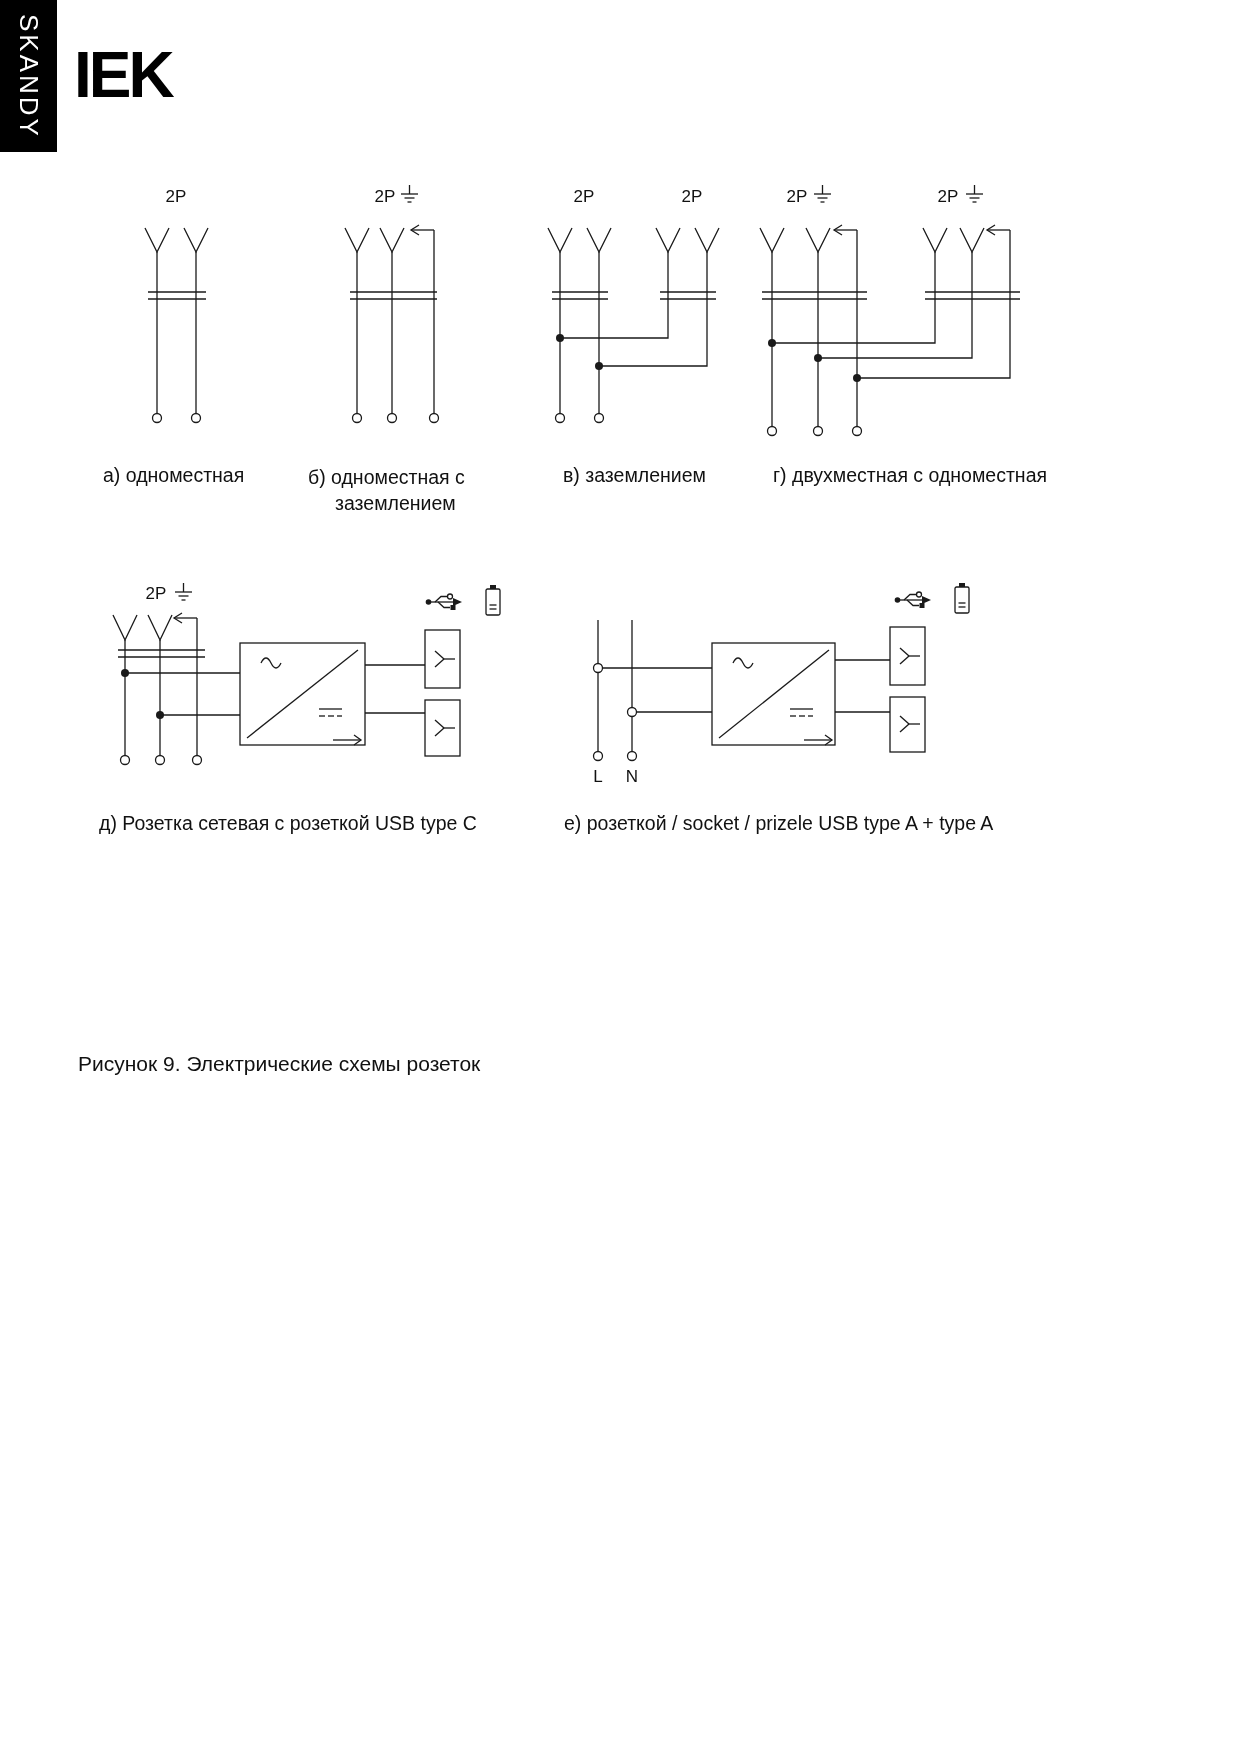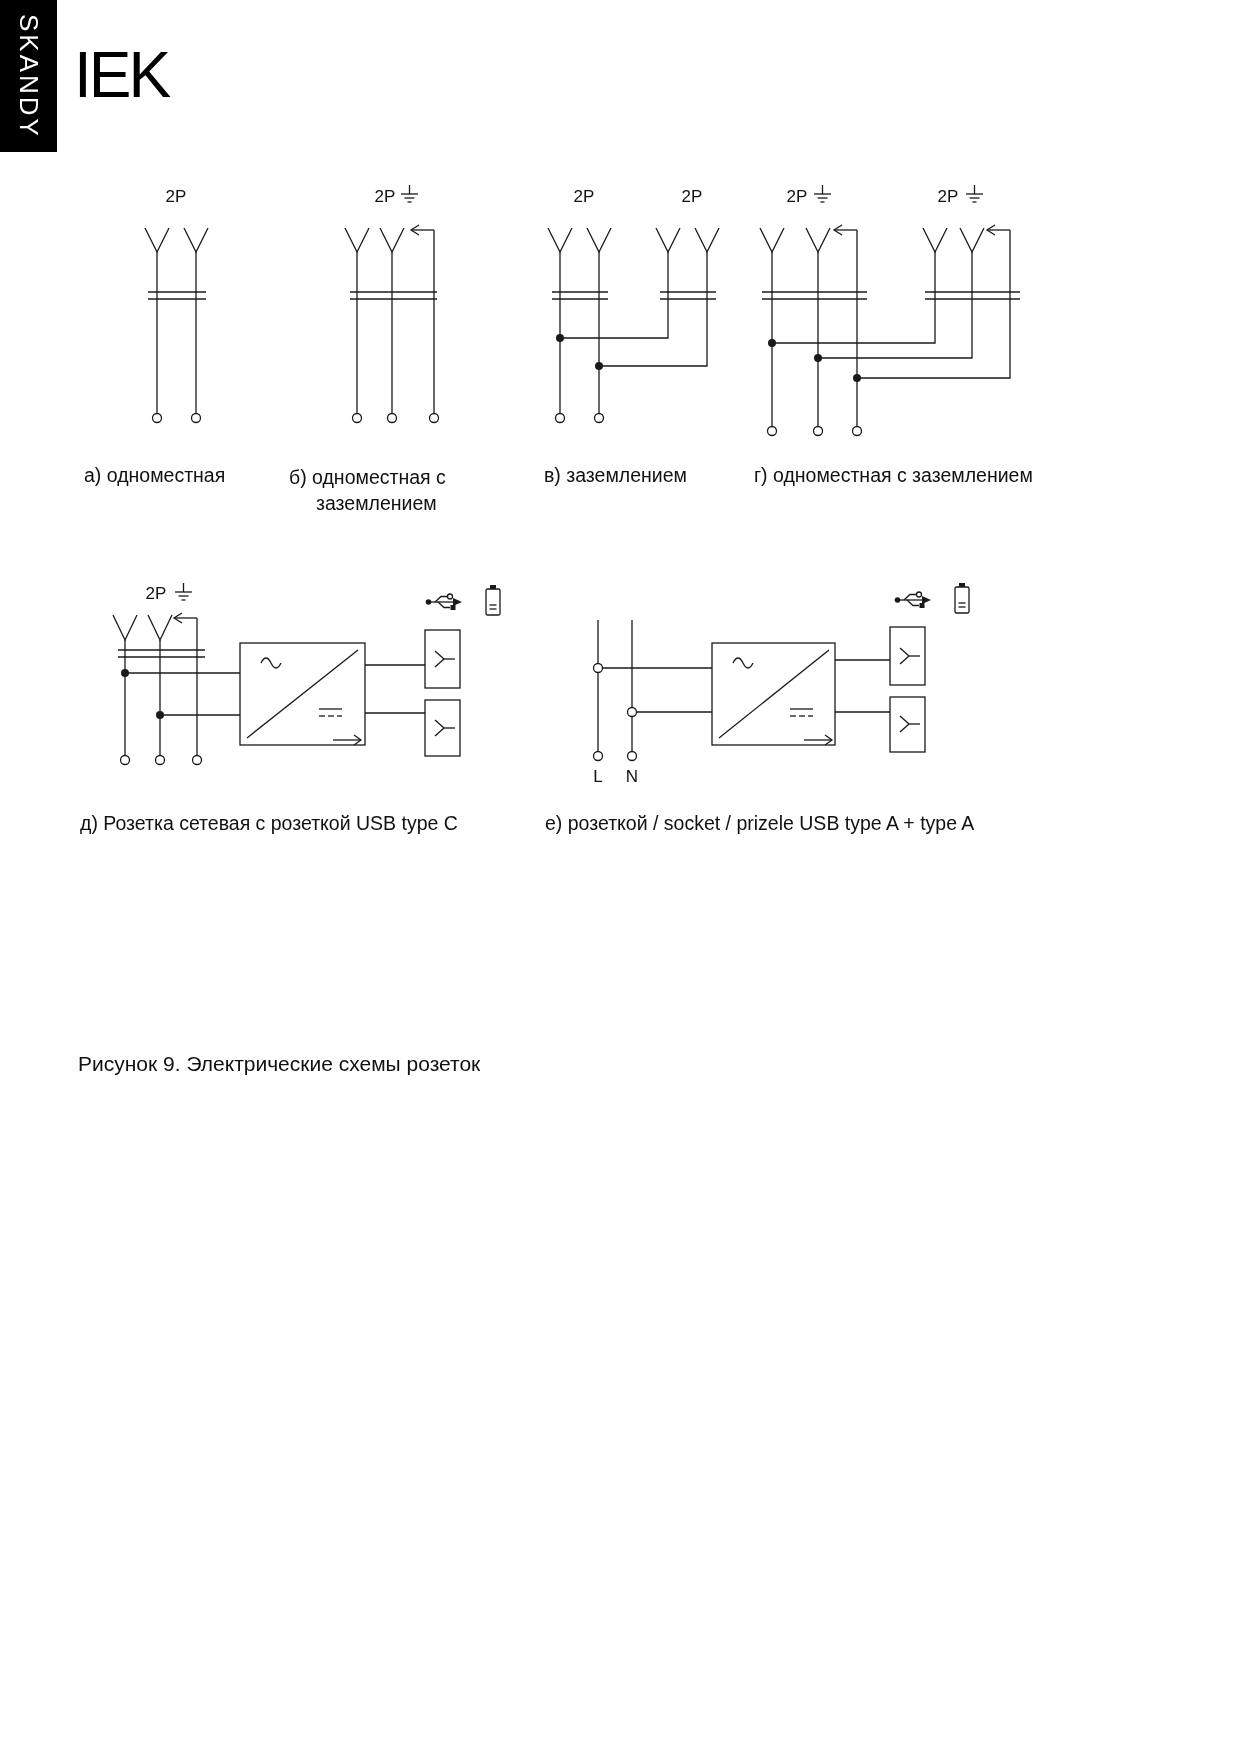--- a/index.html
+++ b/index.html
@@ -12,28 +12,28 @@
   .side-tab {
     position:absolute; left:0; top:0; width:57px; height:152px;
     background:#000; display:flex; align-items:center; justify-content:center;
   }
   .side-tab span {
     writing-mode:vertical-rl; color:#fff; font-size:26px; letter-spacing:3px;
     font-weight:400;
   }
   .logo {
     position:absolute; left:74px; top:38px;
-    font-size:64px; font-weight:400; letter-spacing:-3px; color:#000;
+    font-size:64px; font-weight:700; letter-spacing:-3px; color:#000;
   }
   svg { position:absolute; overflow:visible; }
   svg text { font-family:"Liberation Sans", sans-serif; fill:#111; }
   .ln { stroke:#1a1a1a; stroke-width:1.3; fill:none; }
   .dot { fill:#1a1a1a; stroke:none; }
   .term { fill:#ffffff; stroke:#1a1a1a; stroke-width:1.3; }
-  .caption { position:absolute; font-size:19.5px; color:#111; }
+  .caption { position:absolute; font-size:19.5px; color:#111;margin-left:19px; }
   .caption-b { width:180px; padding-left:27px; text-indent:-27px; line-height:1.35; }
   .fig-caption { position:absolute; left:78px; top:1052px; font-size:21px; color:#111; }
 </style>
 </head>
 <body>
 
 <div class="side-tab">
   <span>SKANDY</span>
 </div>
 <div class="logo">IEK</div>
@@ -153,21 +153,21 @@
     <polyline class="ln" points="220,72 220,178 66,178"></polyline>
     <polyline class="ln" points="258,50 258,198 105,198"></polyline>
   </g>
   <circle class="dot" cx="20" cy="163" r="4"></circle>
   <circle class="dot" cx="66" cy="178" r="4"></circle>
   <circle class="dot" cx="105" cy="198" r="4"></circle>
   <circle class="term" cx="20" cy="251" r="4.5"></circle>
   <circle class="term" cx="66" cy="251" r="4.5"></circle>
   <circle class="term" cx="105" cy="251" r="4.5"></circle>
 </svg>
-<div class="caption" style="left:754px;top:464px">г) одноместная с заземлением</div>
+<div class="caption" style="left:754px;top:464px">г) двухместная с одноместная</div>
 
 <svg style="left:95px;top:575px" width="420" height="235" viewBox="0 0 420 235">
   <text x="61" y="24" text-anchor="middle" font-size="17">2P</text>
   <g transform="translate(80,8)">
     <line class="ln" x1="8.5" y1="0" x2="8.5" y2="9"></line>
     <line class="ln" x1="0" y1="9" x2="17" y2="9"></line>
     <line class="ln" x1="3.5" y1="13" x2="13.5" y2="13"></line>
     <line class="ln" x1="6.5" y1="17" x2="10.5" y2="17"></line>
   </g>
   <g>

